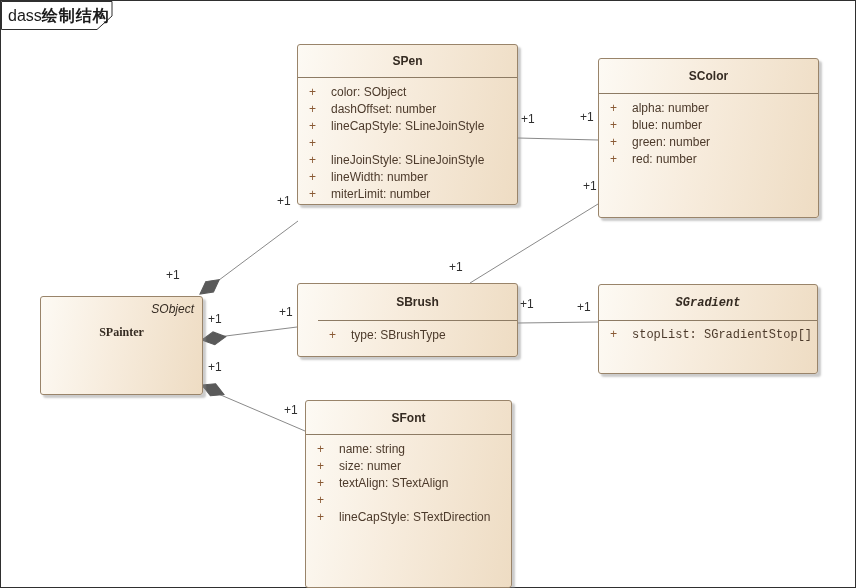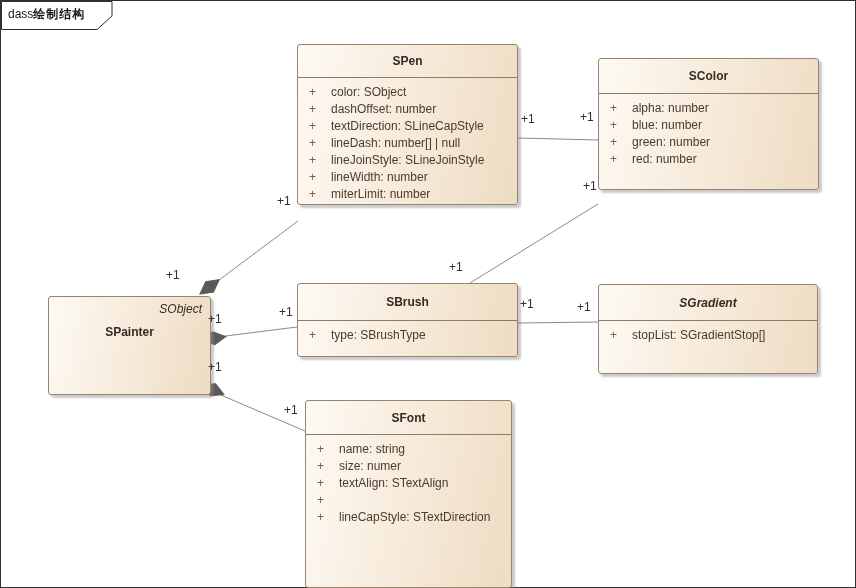--- a/index.html
+++ b/index.html
@@ -4,21 +4,21 @@
 <style>
   html,body { margin:0; padding:0; }
   body {
     width:856px; height:588px; position:relative; background:#ffffff;
     font-family:"Liberation Sans", sans-serif; overflow:hidden;
   }
   .layer { position:absolute; left:0; top:0; width:856px; height:588px; }
   svg.layer { pointer-events:none; }
 
   .frame-label {
-    position:absolute; left:8px; top:6px; font-size:12px; color:#1a1a1a;
+    position:absolute; left:8px; top:6px; font-size:16px; color:#1a1a1a;
     white-space:nowrap;
   }
   .frame-label .prefix { font-weight:normal; }
   .frame-label .cjk { font-weight:bold; letter-spacing:1px; }
 
   .uml-class {
     position:absolute;
     border:1px solid #99846a;
     border-radius:3px;
     background:linear-gradient(100deg, #fdfaf4 0%, #f7ecdd 45%, #eedcc3 100%);
@@ -36,20 +36,21 @@
   .attr-vis { width:22px; padding-left:11px; color:#8a5a35; flex:none; }
   .attr-text { white-space:nowrap; }
 
   .stereo {
     font-style:italic; text-align:right; font-size:12px; color:#352b22;
     padding:5px 8px 0 0;
   }
   .painter-name {
     text-align:center; font-weight:bold; font-size:12px; color:#352b22;
     margin-top:9px;
+    font-family:Liberation Serif, serif;
   }
 
   .mult {
     position:absolute; font-size:12px; color:#2f2f2f; white-space:nowrap;
   }
 </style>
 </head>
 <body>
 
 <svg class="layer" viewBox="0 0 856 588">
@@ -67,60 +68,59 @@
 
   <polygon points="0,0 12,-6.5 24,0 12,6.5" fill="#5a5a5a" stroke="#5a5a5a" transform="translate(200,294) rotate(-36.7)"></polygon>
   <polygon points="0,0 12,-6.5 24,0 12,6.5" fill="#5a5a5a" stroke="#5a5a5a" transform="translate(202,340) rotate(-7.8)"></polygon>
   <polygon points="0,0 12,-6.5 24,0 12,6.5" fill="#5a5a5a" stroke="#5a5a5a" transform="translate(202,385) rotate(23.6)"></polygon>
 </svg>
 
 <div class="frame-label">
   <span class="prefix">dass</span><span class="cjk">绘制结构</span>
 </div>
 
-<div class="uml-class" style="left:48px; top:296px; width:163px; height:99px;">
+<div class="uml-class" style="left:40px; top:296px; width:163px; height:99px;">
   <div class="stereo">SObject</div>
   <div class="painter-name">SPainter</div>
 </div>
 
 <div class="uml-class" style="left:297px; top:44px; width:221px; height:161px;">
   <div class="cls-header" style="height:32px;">SPen</div>
   <div class="cls-body">
     <div class="attr-row">
         <span class="attr-vis">+</span>
         <span class="attr-text">color: SObject</span>
       </div>
     <div class="attr-row">
         <span class="attr-vis">+</span>
         <span class="attr-text">dashOffset: number</span>
       </div>
     <div class="attr-row">
         <span class="attr-vis">+</span>
-        <span class="attr-text">textDirection: SLineCapStyle</span>
-      </div>
-    <div class="attr-row">
-        <span class="attr-vis">+</span>
-        <span class="attr-text">lineDash: number[] | null</span>
+        <span class="attr-text">lineCapStyle: SLineJoinStyle</span>
+      </div>
+    <div class="attr-row">
+        <span class="attr-vis">+</span>
       </div>
     <div class="attr-row">
         <span class="attr-vis">+</span>
         <span class="attr-text">lineJoinStyle: SLineJoinStyle</span>
       </div>
     <div class="attr-row">
         <span class="attr-vis">+</span>
         <span class="attr-text">lineWidth: number</span>
       </div>
     <div class="attr-row">
         <span class="attr-vis">+</span>
         <span class="attr-text">miterLimit: number</span>
       </div>
   </div>
 </div>
 
-<div class="uml-class" style="left:598px; top:58px; width:221px; height:132px;">
+<div class="uml-class" style="left:598px; top:58px; width:221px; height:160px;">
   <div class="cls-header" style="height:34px;">SColor</div>
   <div class="cls-body">
     <div class="attr-row">
         <span class="attr-vis">+</span>
         <span class="attr-text">alpha: number</span>
       </div>
     <div class="attr-row">
         <span class="attr-vis">+</span>
         <span class="attr-text">blue: number</span>
       </div>
@@ -128,31 +128,31 @@
         <span class="attr-vis">+</span>
         <span class="attr-text">green: number</span>
       </div>
     <div class="attr-row">
         <span class="attr-vis">+</span>
         <span class="attr-text">red: number</span>
       </div>
   </div>
 </div>
 
-<div class="uml-class" style="left:297px; top:283px; width:221px; height:74px;">
+<div class="uml-class" style="left:297px; top:283px; width:221px; height:74px;padding-left:20px;">
   <div class="cls-header" style="height:36px;">SBrush</div>
   <div class="cls-body">
     <div class="attr-row">
         <span class="attr-vis">+</span>
         <span class="attr-text">type: SBrushType</span>
       </div>
   </div>
 </div>
 
-<div class="uml-class" style="left:598px; top:284px; width:220px; height:90px;">
+<div class="uml-class" style="left:598px; top:284px; width:220px; height:90px;font-family:Liberation Mono, monospace;">
   <div class="cls-header italic" style="height:35px;">SGradient</div>
   <div class="cls-body">
     <div class="attr-row">
         <span class="attr-vis">+</span>
         <span class="attr-text">stopList: SGradientStop[]</span>
       </div>
   </div>
 </div>
 
 <div class="uml-class" style="left:305px; top:400px; width:207px; height:188px;">

